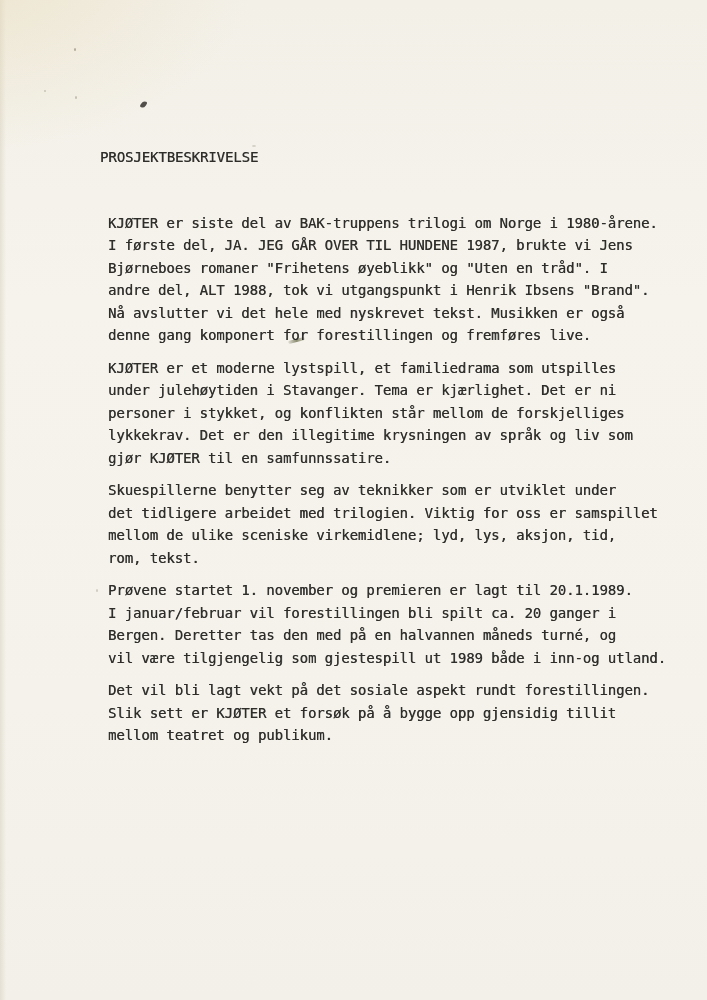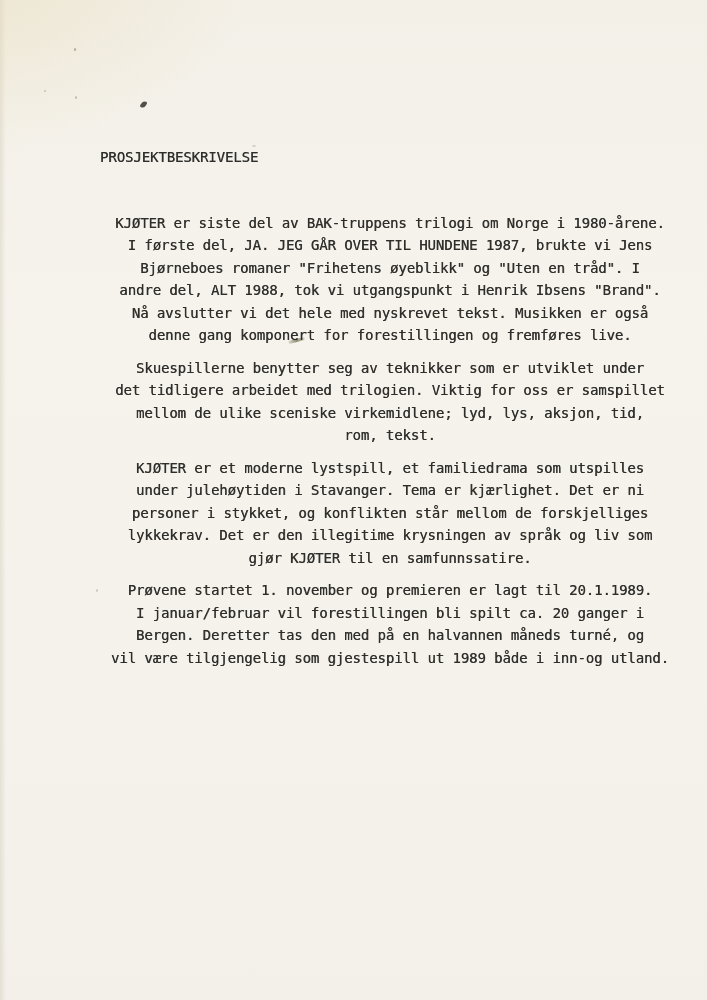--- a/index.html
+++ b/index.html
@@ -34,23 +34,22 @@
     text-shadow: 0.35px 0 0 rgba(46,45,42,0.75);
   }
   .doc-title {
     font-size: 14px;
     font-weight: normal;
     margin: 0 0 43px 0;
     line-height: 22.5px;
     white-space: pre;
   }
   .para {
-    margin: 0 0 10px 0;
+    margin: 0 0 10px 8px;
     white-space: pre-line;
-    text-align: center;
   }
   
   .ink-mark {
     position: absolute;
     left: 141px;
     top: 101px;
     width: 5px;
     height: 7px;
     background: #3b3833;
     border-radius: 60% 40% 55% 45%;
@@ -93,30 +92,33 @@
   <div class="content">
     <h1 class="doc-title">PROSJEKTBESKRIVELSE</h1>
 
     <p class="para">KJØTER er siste del av BAK-truppens trilogi om Norge i 1980-årene.
 I første del, JA. JEG GÅR OVER TIL HUNDENE 1987, brukte vi Jens
 Bjørneboes romaner "Frihetens øyeblikk" og "Uten en tråd". I
 andre del, ALT 1988, tok vi utgangspunkt i Henrik Ibsens "Brand".
 Nå avslutter vi det hele med nyskrevet tekst. Musikken er også
 denne gang komponert for forestillingen og fremføres live.</p>
 
-    <p class="para">Skuespillerne benytter seg av teknikker som er utviklet under
-det tidligere arbeidet med trilogien. Viktig for oss er samspillet
-mellom de ulike sceniske virkemidlene; lyd, lys, aksjon, tid,
-rom, tekst.</p>
-
     <p class="para">KJØTER er et moderne lystspill, et familiedrama som utspilles
 under julehøytiden i Stavanger. Tema er kjærlighet. Det er ni
 personer i stykket, og konflikten står mellom de forskjelliges
 lykkekrav. Det er den illegitime krysningen av språk og liv som
 gjør KJØTER til en samfunnssatire.</p>
 
+    <p class="para">Skuespillerne benytter seg av teknikker som er utviklet under
+det tidligere arbeidet med trilogien. Viktig for oss er samspillet
+mellom de ulike sceniske virkemidlene; lyd, lys, aksjon, tid,
+rom, tekst.</p>
+
     <p class="para">Prøvene startet 1. november og premieren er lagt til 20.1.1989.
 I januar/februar vil forestillingen bli spilt ca. 20 ganger i
 Bergen. Deretter tas den med på en halvannen måneds turné, og
 vil være tilgjengelig som gjestespill ut 1989 både i inn-og utland.</p>
 
+    <p class="para">Det vil bli lagt vekt på det sosiale aspekt rundt forestillingen.
+Slik sett er KJØTER et forsøk på å bygge opp gjensidig tillit
+mellom teatret og publikum.</p>
   </div>
 </div>
 
 </body></html>

